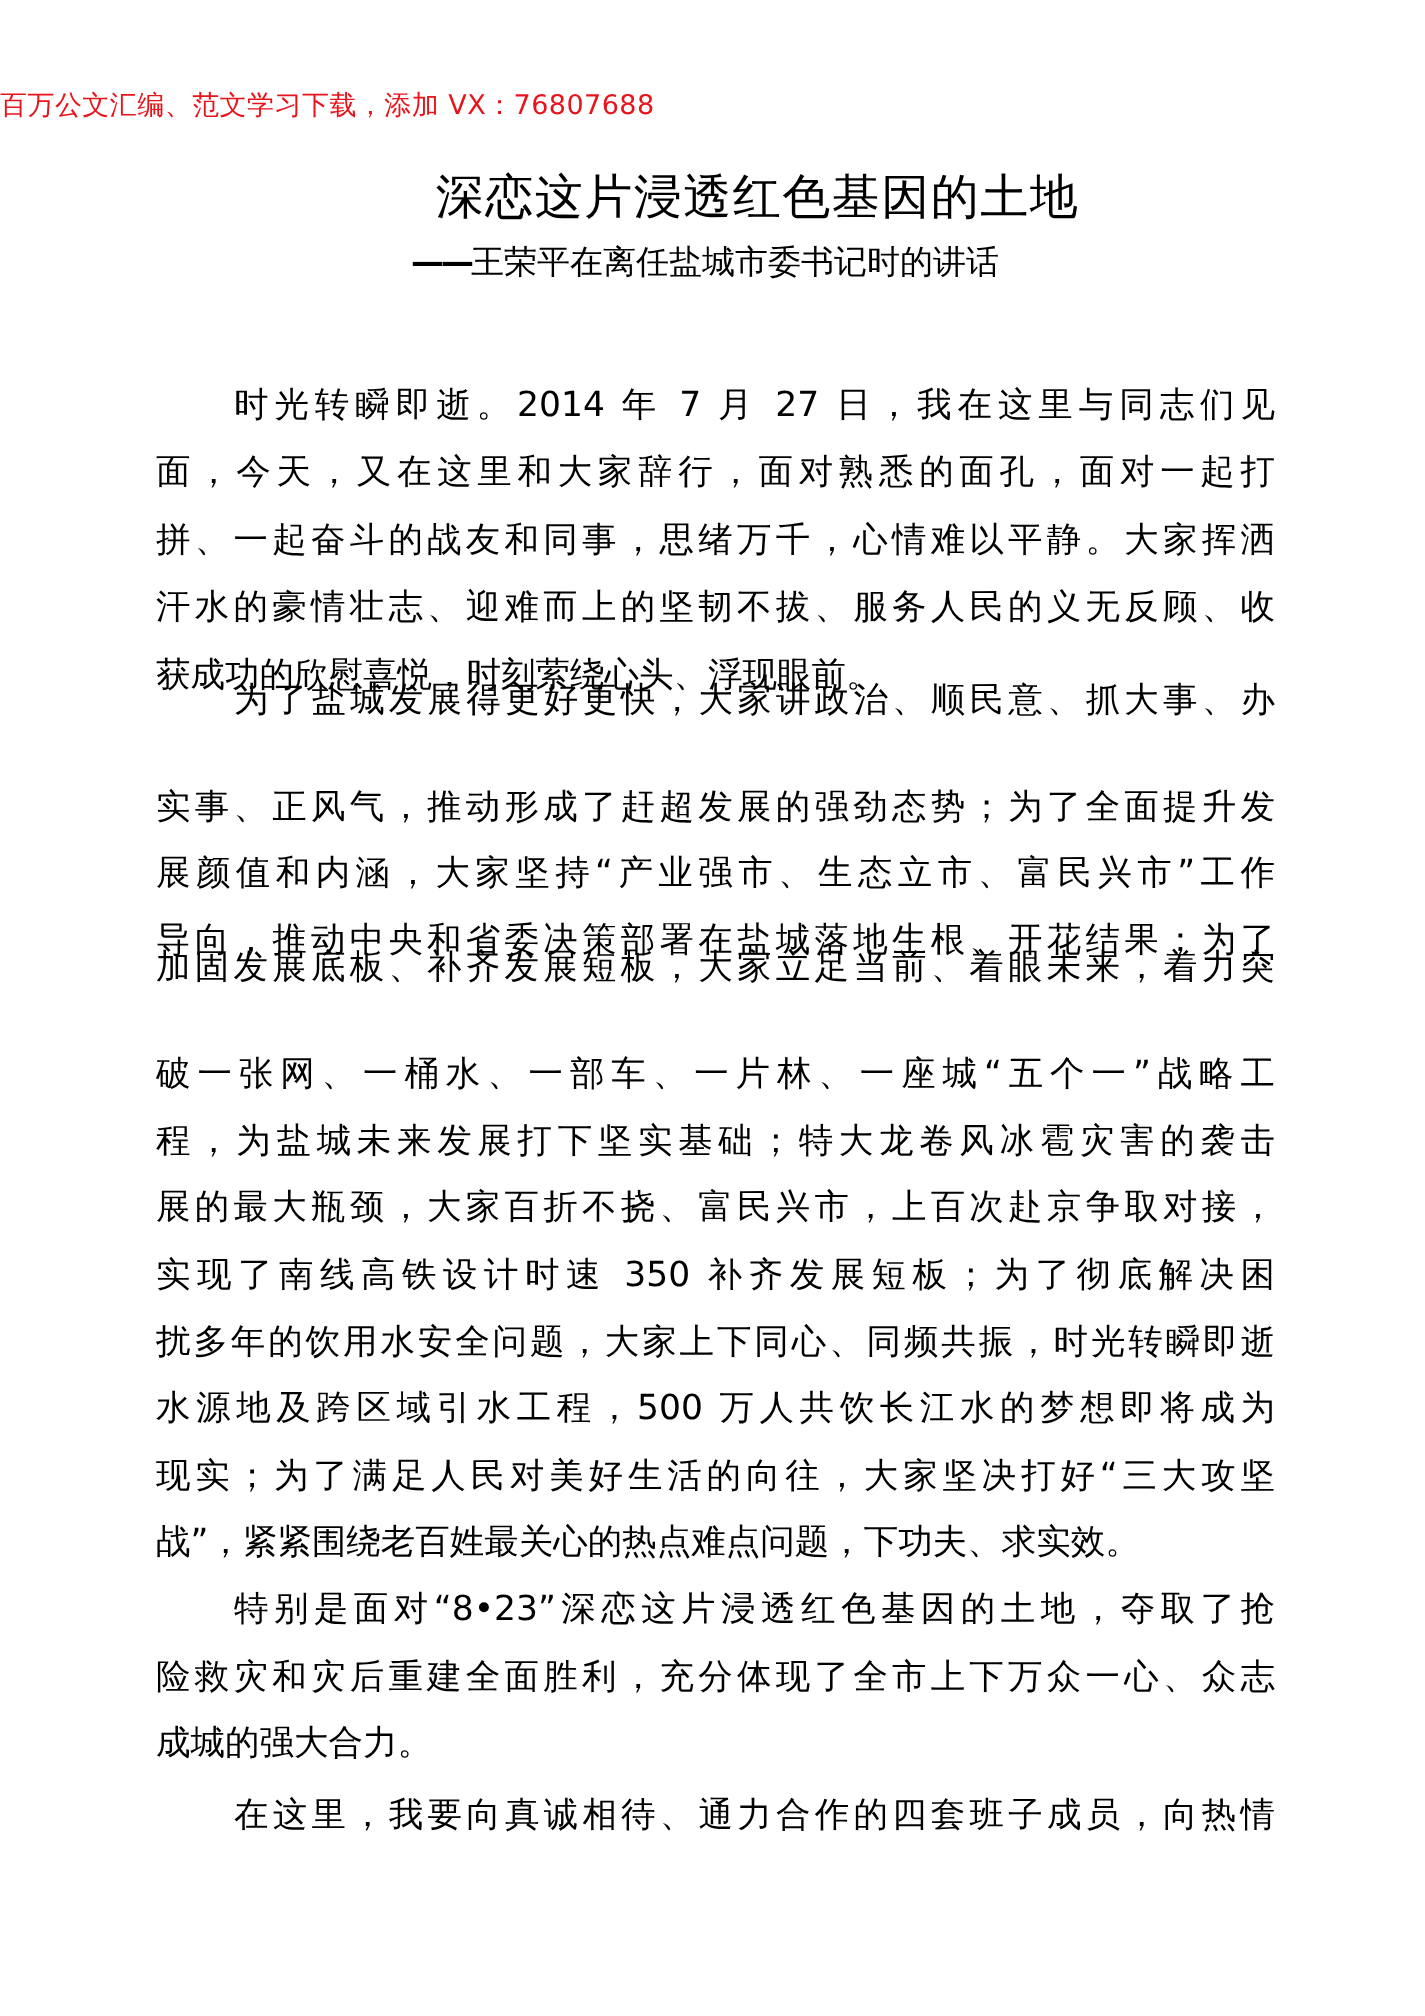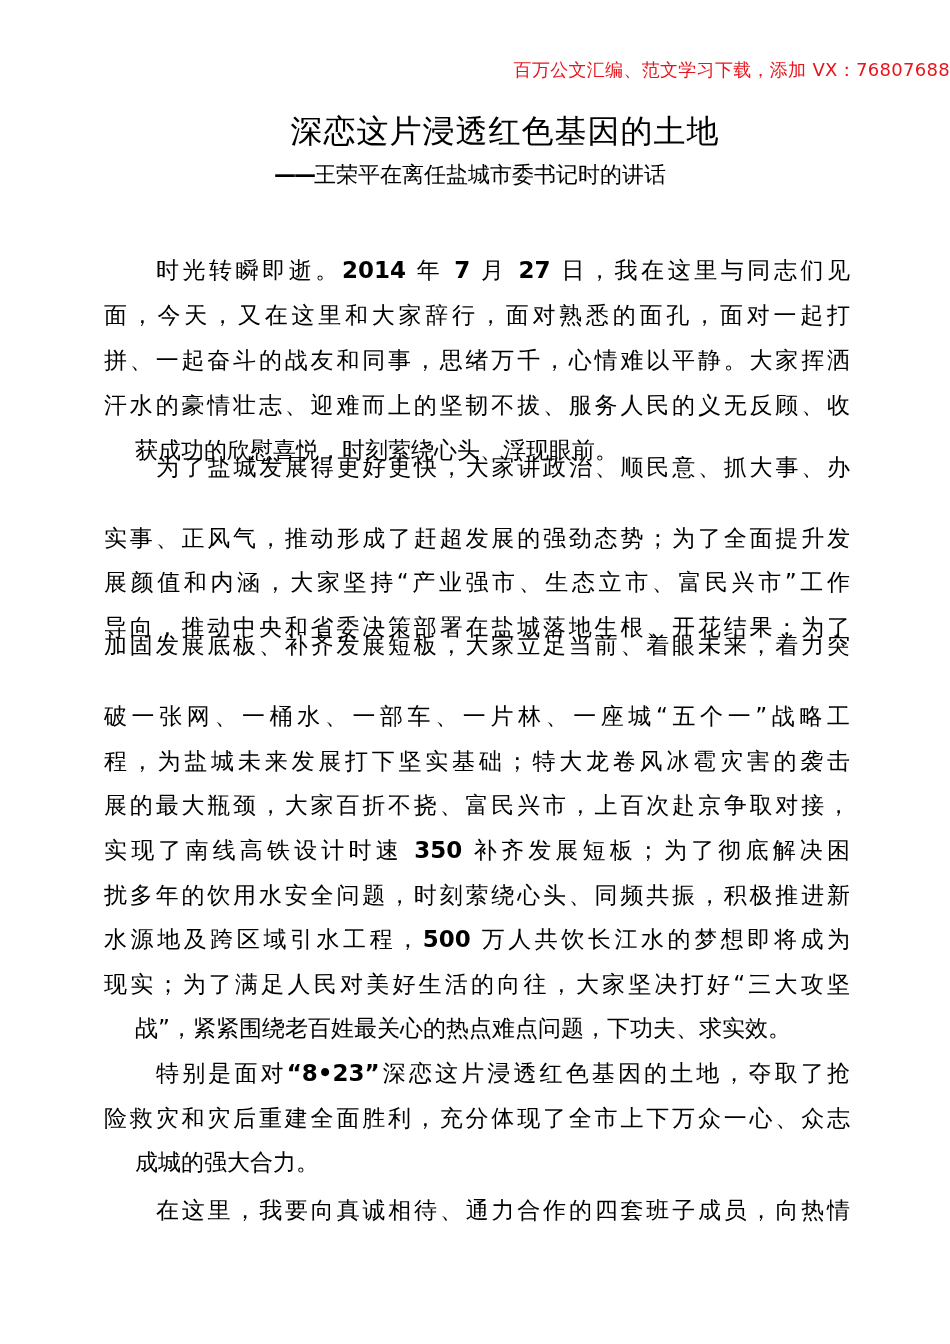--- a/index.html
+++ b/index.html
@@ -1,28 +1,28 @@
 <!DOCTYPE html>
 <html><head>
   <meta charset="utf-8">
   <style>
     html, body { margin: 0; padding: 0; background: #ffffff; }
     body { width: 950px; height: 1344px; position: relative; overflow: hidden;
       font-family: "DejaVu Sans", "Liberation Sans", sans-serif; color: #000; }
-    .header { position: absolute; left: 0; width: 950px; top: 58px; text-align: right;
+    .header { position: absolute; left: 0; width: 950px; top: 58px; text-align: left;
       color: #e8141c; font-size: 18px; letter-spacing: 0.3px; }
     .title { position: absolute; left: 0; width: 1010px; top: 110px; text-align: center;
       font-family: "DejaVu Serif", "Liberation Serif", serif; font-size: 32px; letter-spacing: 1px; }
     .subtitle { position: absolute; left: 274px; top: 160px; font-size: 22px; }
     .subtitle .dash { font-weight: bold; letter-spacing: -2px; }
     .line { position: absolute; left: 104px; width: 746px; font-size: 23px; white-space: nowrap;
       text-align: justify; text-align-last: justify; line-height: 30px; height: 30px; }
     .line.indent { left: 156px; width: 694px; }
-    .line.last { text-align-last: left; margin-left: 31px; }
-    b { font-weight: bold; }
+    .line.last { text-align-last: left; }
+    b { font-weight: normal; }
   </style>
 </head>
 <body>
 
 <div>
   <div class="header">百万公文汇编、范文学习下载，添加 VX：76807688</div>
 
   <div class="title">深恋这片浸透红色基因的土地</div>
   <div class="subtitle"><span class="dash">——</span><span>王荣平在离任盐城市委书记时的讲话</span></div>
 
@@ -34,21 +34,21 @@
 
   <div class="line indent" style="top:452px">为了盐城发展得更好更快，大家讲政治、顺民意、抓大事、办</div>
   <div class="line" style="top:523px">实事、正风气，推动形成了赶超发展的强劲态势；为了全面提升发</div>
   <div class="line" style="top:567px">展颜值和内涵，大家坚持“产业强市、生态立市、富民兴市”工作</div>
   <div class="line" style="top:612px">导向，推动中央和省委决策部署在盐城落地生根、开花结果；为了</div>
   <div class="line" style="top:630px">加固发展底板、补齐发展短板，大家立足当前、着眼未来，着力突</div>
   <div class="line" style="top:701px">破一张网、一桶水、一部车、一片林、一座城“五个一”战略工</div>
   <div class="line" style="top:746px">程，为盐城未来发展打下坚实基础；特大龙卷风冰雹灾害的袭击</div>
   <div class="line" style="top:790px">展的最大瓶颈，大家百折不挠、富民兴市，上百次赴京争取对接，</div>
   <div class="line" style="top:835px"><span>实现了南线高铁设计时速 </span><b>350</b><span> 补齐发展短板；为了彻底解决困</span></div>
-  <div class="line" style="top:880px">扰多年的饮用水安全问题，时刻萦绕心头、同频共振，积极推进新</div>
+  <div class="line" style="top:880px">扰多年的饮用水安全问题，大家上下同心、同频共振，时光转瞬即逝</div>
   <div class="line" style="top:924px"><span>水源地及跨区域引水工程，</span><b>500</b><span> 万人共饮长江水的梦想即将成为</span></div>
   <div class="line" style="top:969px">现实；为了满足人民对美好生活的向往，大家坚决打好“三大攻坚</div>
   <div class="line last" style="top:1013px">战”，紧紧围绕老百姓最关心的热点难点问题，下功夫、求实效。</div>
 
   <div class="line indent" style="top:1058px"><span>特别是面对</span><b>“8•23”</b><span>深恋这片浸透红色基因的土地，夺取了抢</span></div>
   <div class="line" style="top:1103px">险救灾和灾后重建全面胜利，充分体现了全市上下万众一心、众志</div>
   <div class="line last" style="top:1147px">成城的强大合力。</div>
 
   <div class="line indent" style="top:1195px">在这里，我要向真诚相待、通力合作的四套班子成员，向热情</div>
 </div>

